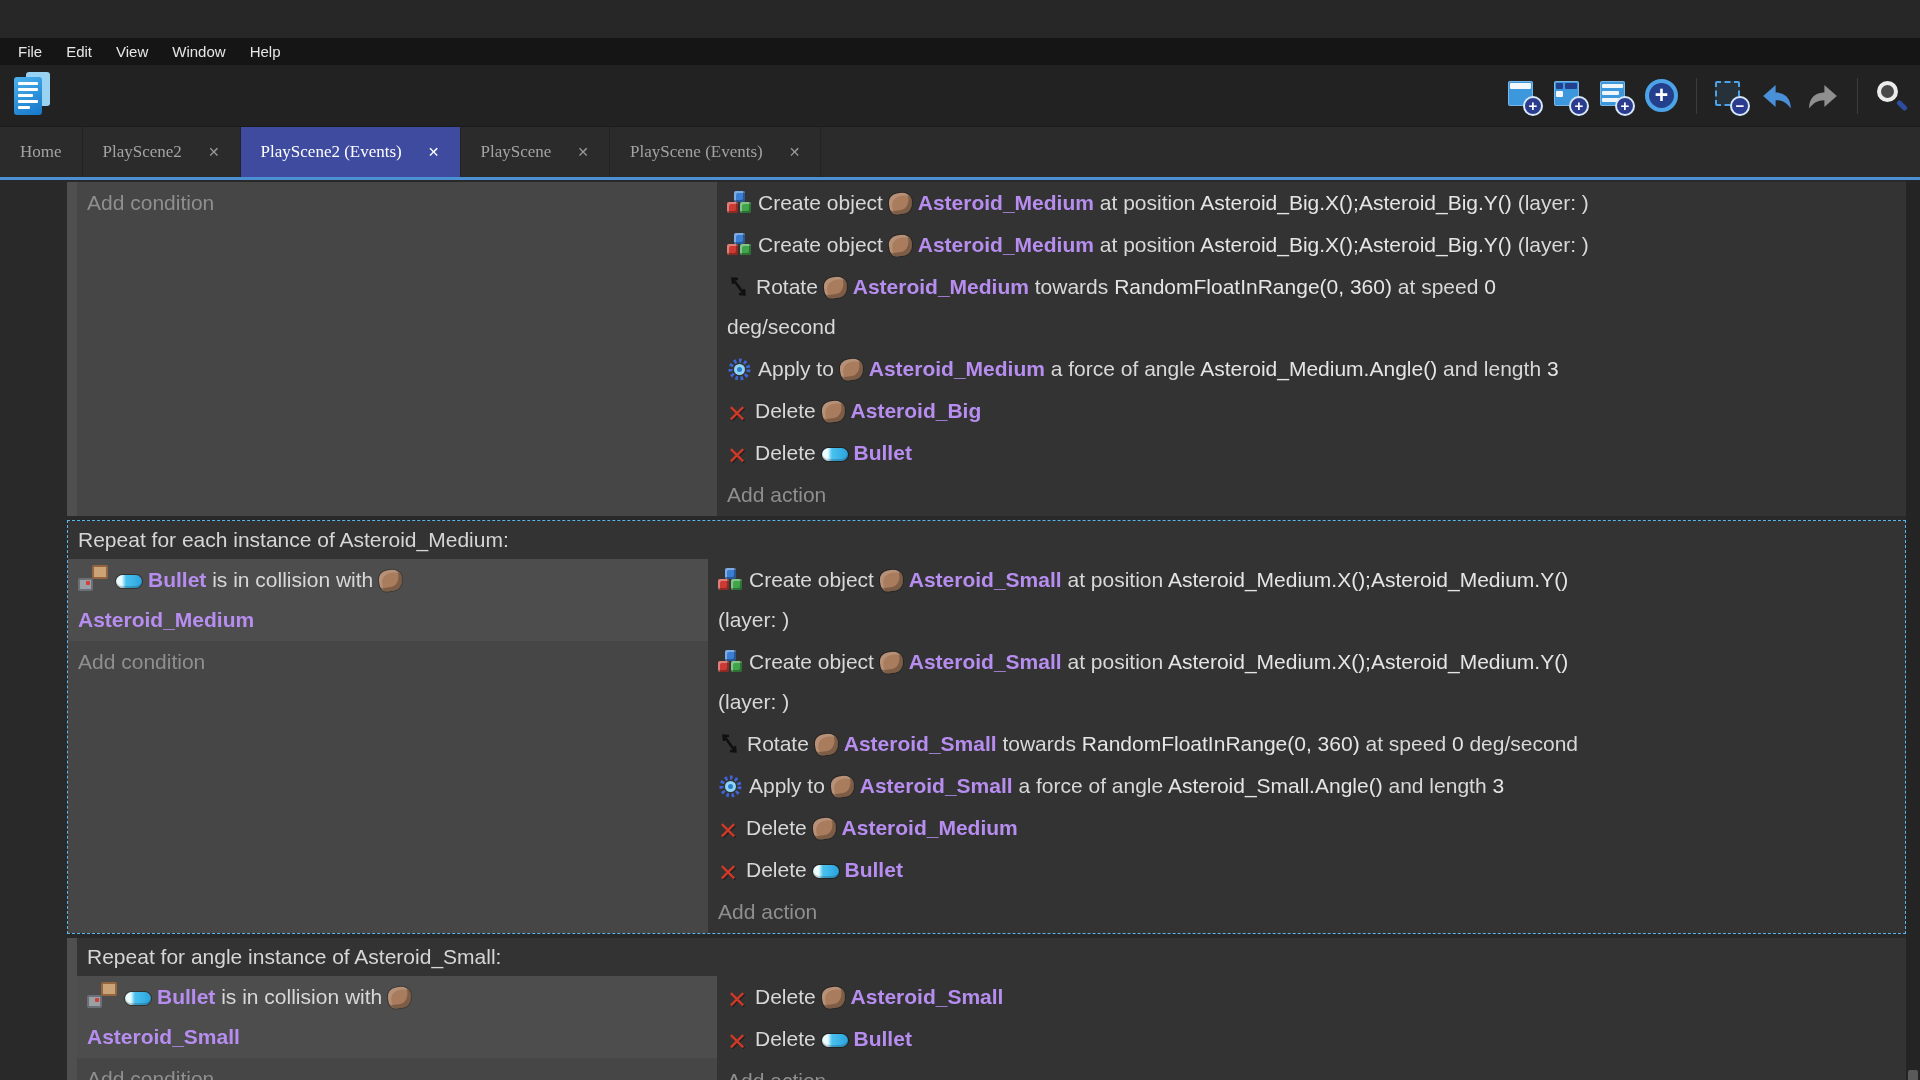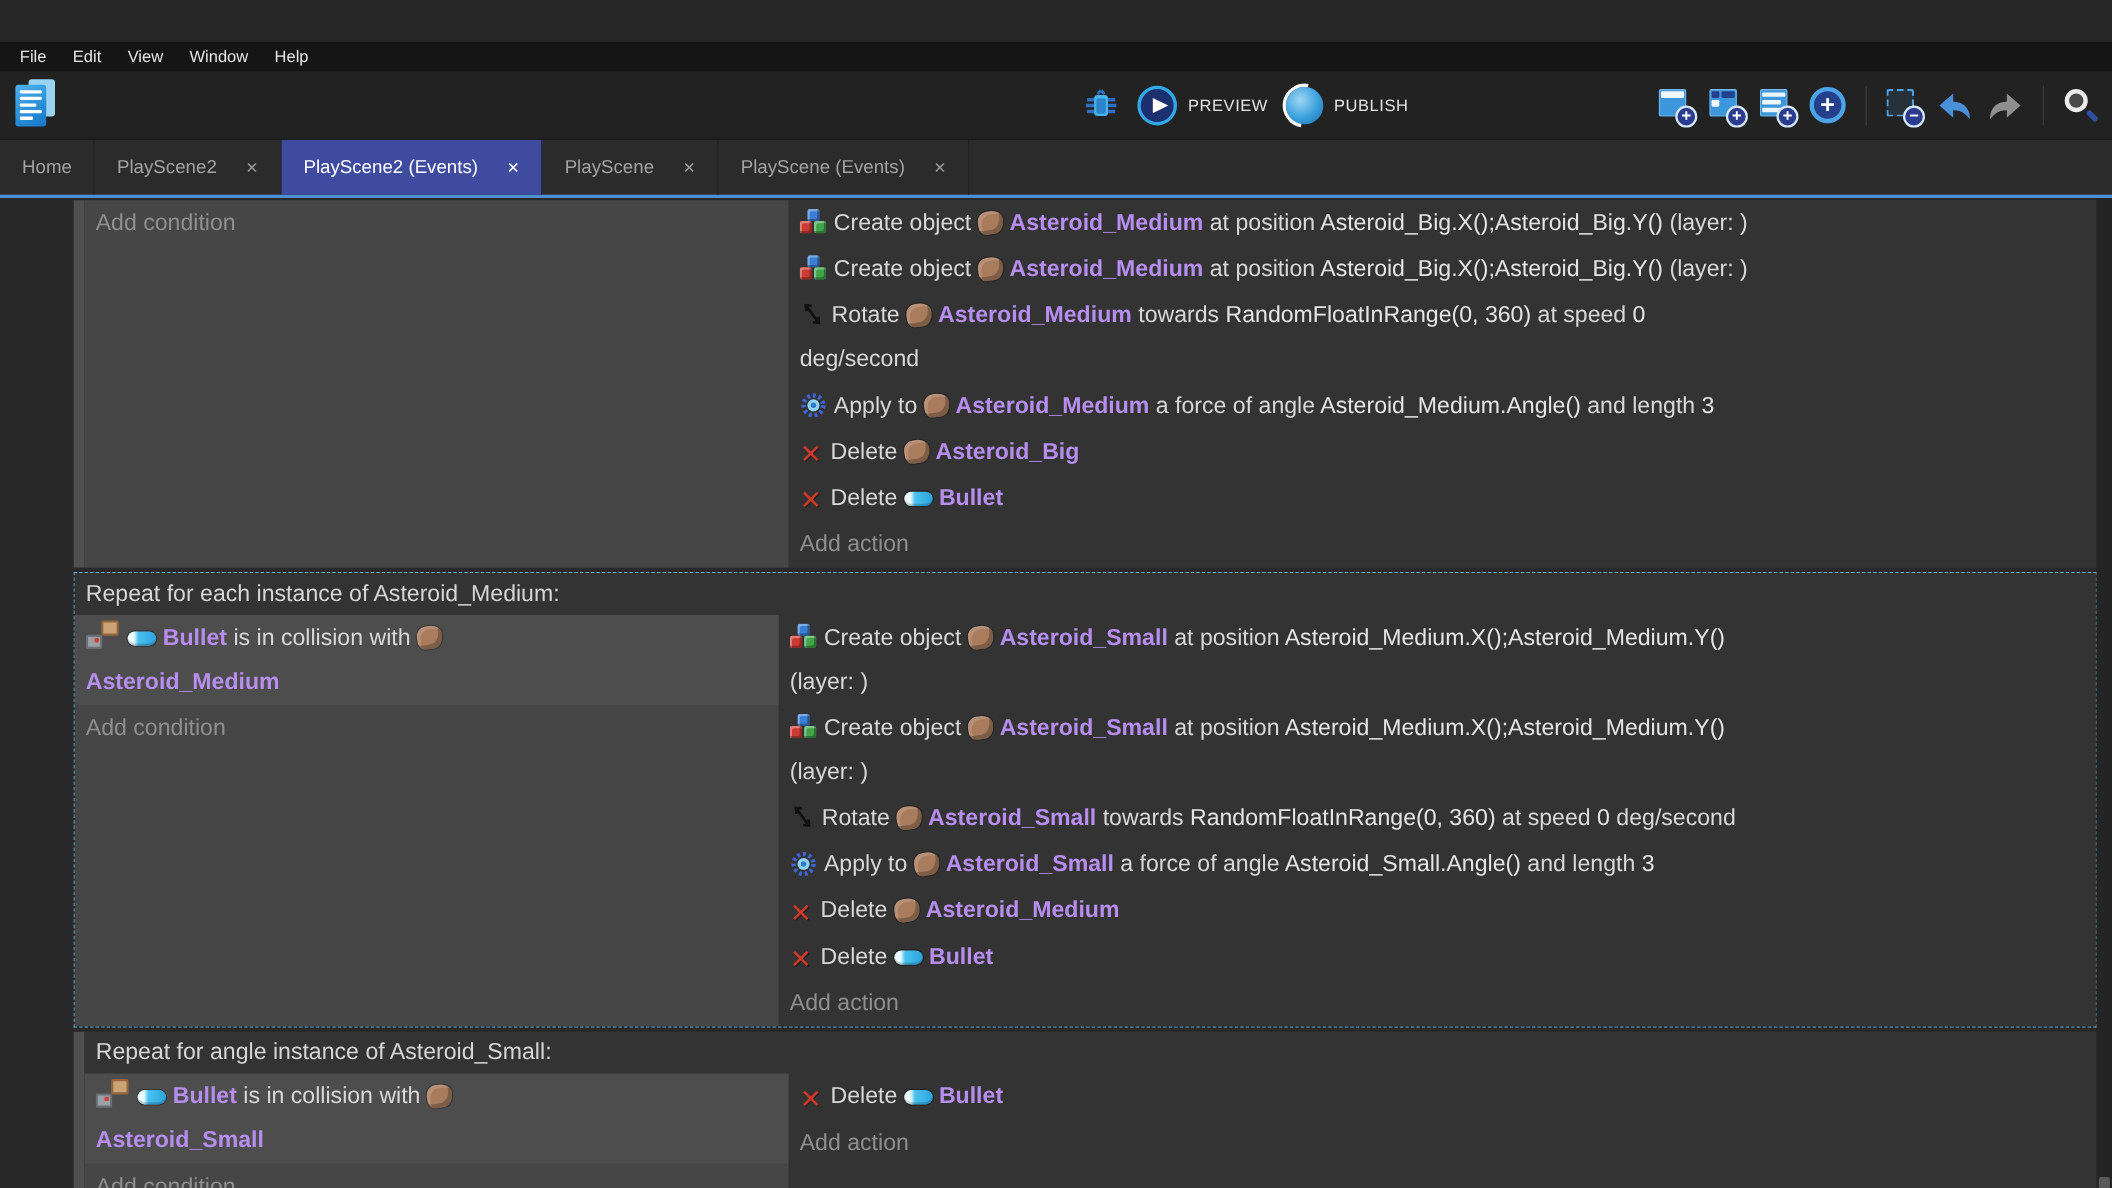--- a/index.html
+++ b/index.html
@@ -48,21 +48,21 @@
   .tbi .sq .ln{position:absolute;left:2px;height:4px;background:#eef6fc;border-radius:1px;}
   .tbi .sq .ln.l1{top:3px;right:2px;}
   .tbi .sq .ln.l2{top:10px;right:6px;}
   .tbi .sq .ln.l3{top:17px;right:2px;}
   .tbi .sq.dash{background:rgba(77,163,232,.12);border:2px dashed #4da3e8;box-shadow:none;}
   .tbi .badge{position:absolute;right:-1px;bottom:-2px;width:20px;height:20px;border-radius:50%;background:#2b3c8e;border:2px solid #d6e8f8;color:#fff;font-size:15px;font-weight:bold;line-height:16px;text-align:center;}
   .tbi .circ{position:absolute;left:1px;top:1px;width:33px;height:33px;border-radius:50%;background:#24408c;border:4px solid #4da3e8;color:#fff;font-size:23px;font-weight:bold;line-height:25px;text-align:center;}
   .tbi .lens{position:absolute;left:3px;top:3px;width:21px;height:21px;border:4px solid #ececec;border-radius:50%;background:rgba(255,255,255,.18);}
   .tbi .handle{position:absolute;width:12px;height:5px;background:#2e4da0;border-radius:2px;transform:rotate(45deg);right:2px;bottom:6px;}
   
-  .tabbar{height:50px;background:#2b2b2b;display:flex;align-items:stretch;}
+  .tabbar{height:50px;background:#2b2b2b;display:flex;align-items:stretch;font-family:Liberation Serif, serif;}
   .tab{display:flex;align-items:center;padding:0 20px;font-size:17px;color:#a3a3a3;border-right:1px solid #232323;cursor:default;}
   .tab .close{margin-left:26px;font-size:14px;color:#9a9a9a;}
   .tab.active{background:#3e4b9f;color:#ffffff;}
   .tab.active .close{color:#ffffff;}
   .accent-line{height:3px;background:#4a90d2;}
   
   .events-area{position:relative;height:938px;background:#292929;padding:2px 14px 0 67px;overflow:hidden;}
   .event{display:flex;margin-bottom:4px;}
   .event.selected{border:1px dashed #5ab8ea;flex-direction:column;}
   .event-strip{width:10px;background:#4f4f4f;flex:none;}
@@ -116,42 +116,20 @@
       <span class="back"></span>
       <span class="front">
           <i></i>
           <i></i>
           <i></i>
           <i></i>
           <i></i>
         </span>
     </div>
 
-    <div class="toolbar-center">
-      <span class="bugico">
-        <svg width="34" height="34" viewBox="0 0 32 32">
-          <g stroke="#2d6fc0" stroke-width="3">
-            <path d="M10 11 H4 M10 16 H3 M10 21 H4 M22 11 H28 M22 16 H29 M22 21 H28"></path>
-          </g>
-          <path d="M13 6 L16 3 M19 6 L16 3" stroke="#2d6fc0" stroke-width="2.5"></path>
-          <rect x="10" y="7" width="12" height="18" rx="3" fill="#49b2ec"></rect>
-          <rect x="12" y="10" width="8" height="13" rx="1.5" fill="#2d84cc"></rect>
-        </svg>
-      </span>
-      <button class="tb-label-btn">
-        <span class="pv">
-            <span class="tri"></span>
-          </span>
-        <span>PREVIEW</span>
-      </button>
-      <button class="tb-label-btn">
-        <span class="pb"></span>
-        <span>PUBLISH</span>
-      </button>
-    </div>
 
     <div class="toolbar-right">
         <span class="tbi tbi-add-event">
           <span class="sq">
             <span class="bar"></span>
           </span>
           <span class="badge">+</span>
         </span>
         <span class="tbi tbi-add-subevent">
           <span class="sq">
@@ -309,20 +287,23 @@
             <div class="event-body">
               <div class="cond-col">
                 <div class="row cond-content">
                   <div class="line"><span class="ic ic-collision"><i class="ca"></i><i class="cb"></i></span><span class="ic ic-bullet"></span><span class="seg obj">Bullet</span><span class="seg plain"> is in collision with </span><span class="ic ic-asteroid"></span></div>
                   <div class="line"><span class="seg obj">Asteroid_Small</span></div>
                 </div>
                 <div class="row placeholder">Add condition</div>
               </div>
               <div class="act-col">
                 <div class="row action-content">
+                  <div class="line"><i class="ic ic-delete">✕</i><span class="seg plain">Delete </span><span class="ic ic-asteroid"></span><span class="seg obj">Asteroid_Small</span></div>
+                </div>
+                <div class="row action-content">
                   <div class="line"><i class="ic ic-delete">✕</i><span class="seg plain">Delete </span><span class="ic ic-bullet"></span><span class="seg obj">Bullet</span></div>
                 </div>
                 <div class="row placeholder">Add action</div>
               </div>
             </div>
           </div>
         </div>
       </div>
     <div class="vscroll">
       <div class="thumb"></div>

